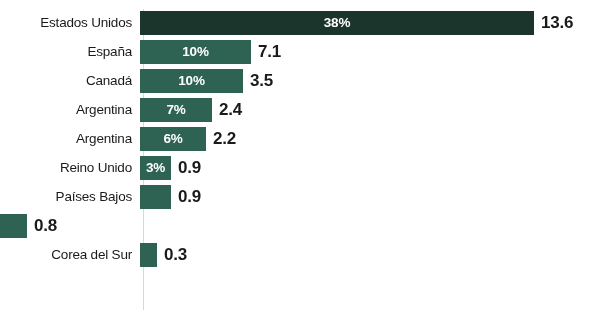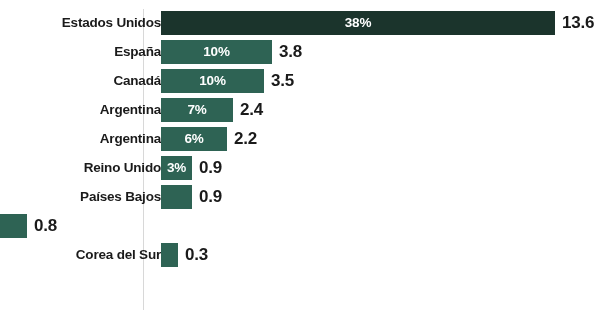--- a/index.html
+++ b/index.html
@@ -35,25 +35,26 @@
     width: 600px;
   }
   .row {
     position: relative;
     height: 24px;
     margin-bottom: 5px;
     display: flex;
     align-items: center;
   }
   .cat-label {
-    width: 161px;
+    width: 140px;
     text-align: right;
+    padding-right: 8px;
     box-sizing: border-box;
     font-size: 13.5px;
-    font-weight: bold;
+    font-weight: normal;
     color: #1a1a1a;
     letter-spacing: -0.2px;
     white-space: nowrap;
     line-height: 24px;
   }
   .bar-area {
     position: relative;
     flex: 1 1 auto;
     height: 39px;
     display: flex;
@@ -104,21 +105,21 @@
           </div>
           <div class="value">13.6</div>
         </div>
       </div>
       <div class="row">
         <div class="cat-label">España</div>
         <div class="bar-area">
           <div class="bar" style="width: 111px; background: rgb(46, 99, 84);">
             <span class="pct">10%</span>
           </div>
-          <div class="value">3.8</div>
+          <div class="value">7.1</div>
         </div>
       </div>
       <div class="row">
         <div class="cat-label">Canadá</div>
         <div class="bar-area">
           <div class="bar" style="width: 103px; background: rgb(46, 99, 84);">
             <span class="pct">10%</span>
           </div>
           <div class="value">3.5</div>
         </div>

